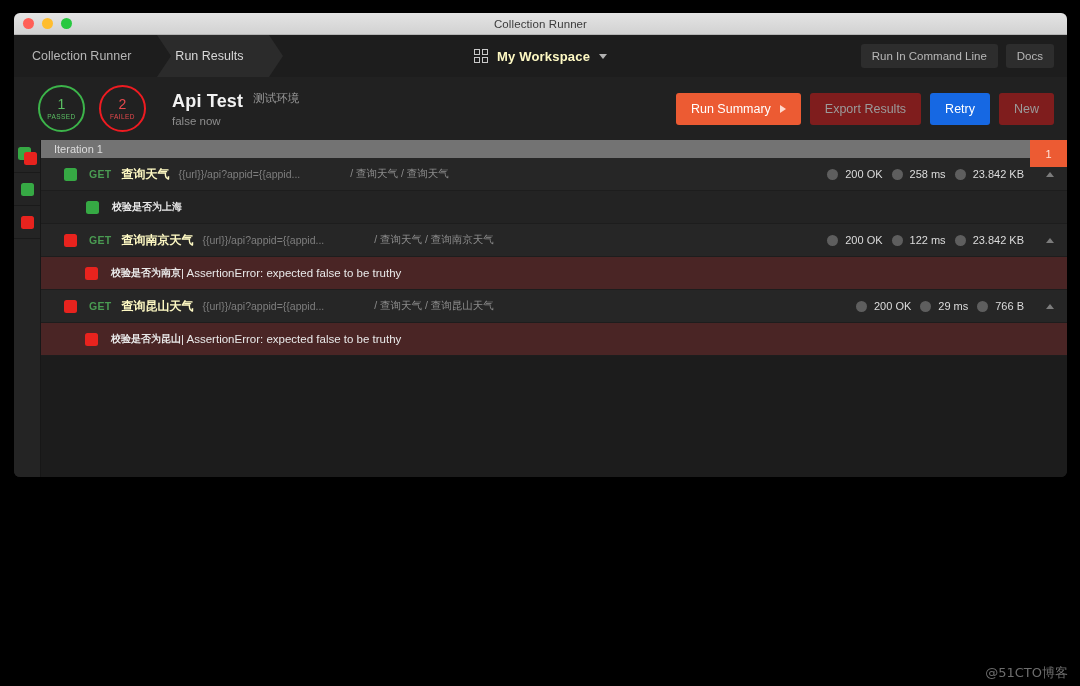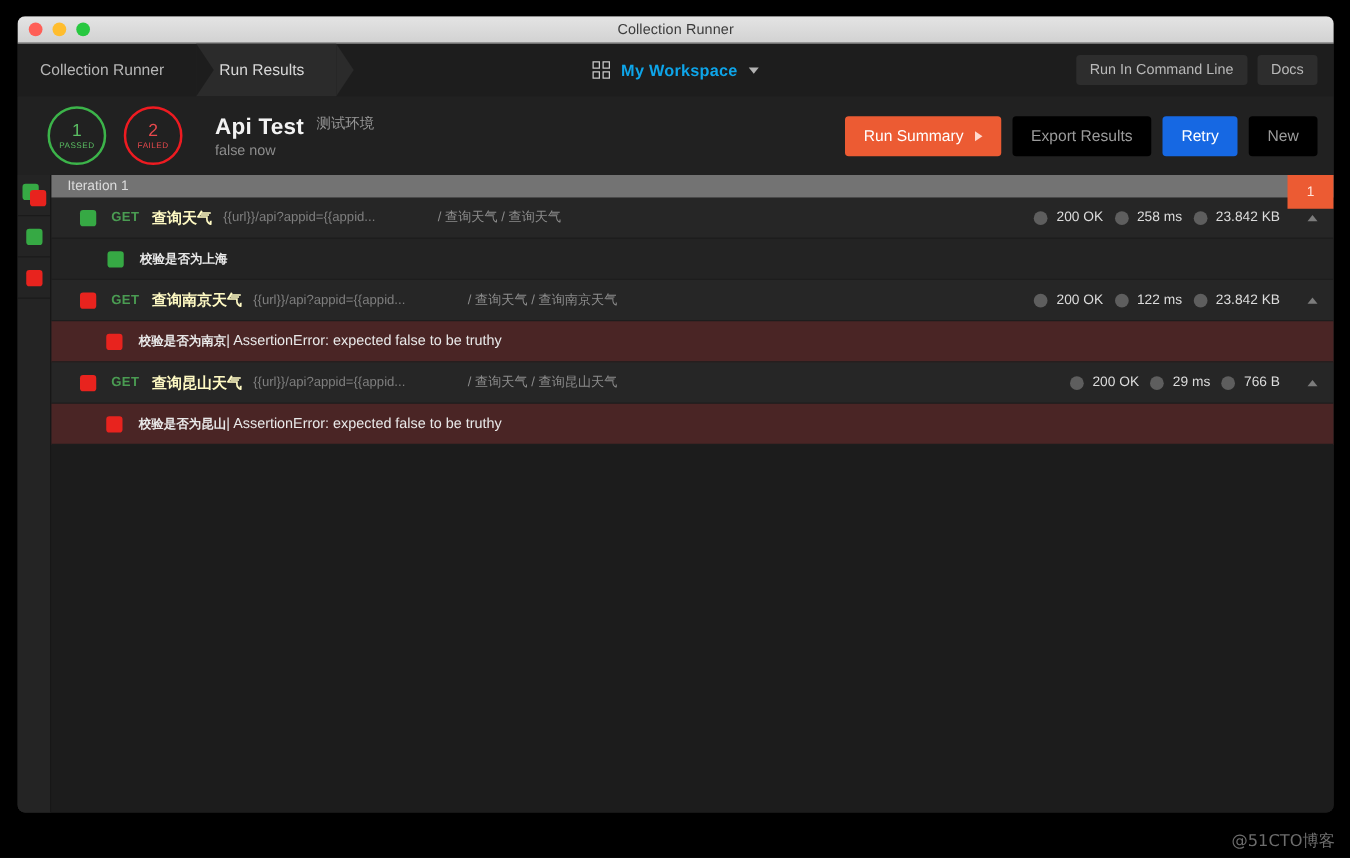--- a/index.html
+++ b/index.html
@@ -8,21 +8,21 @@
     background: #000000;
     font-family: "Liberation Sans", "DejaVu Sans", sans-serif;
     overflow: hidden;
   }
   #screen { position: relative; width: 1080px; height: 686px; background: #000; }
 
   
   #window {
     position: absolute;
     left: 14px; top: 13px;
-    width: 1053px; height: 637px;
+    width: 1053px; height: 464px;
     background: #212121;
     border-radius: 6px;
     overflow: hidden;
     box-shadow: 0 4px 18px rgba(0,0,0,.85);
   }
 
   
   #titlebar {
     position: relative;
     height: 22px;
@@ -70,21 +70,21 @@
     z-index: 2;
   }
   #workspace {
     position: absolute; left: 0; right: 0; top: 0; bottom: 0;
     display: flex; align-items: center; justify-content: center;
     gap: 9px; pointer-events: none;
   }
   #workspace > * { pointer-events: auto; }
   .grid-icon { display: grid; grid-template-columns: 6px 6px; grid-template-rows: 6px 6px; gap: 2px; }
   .grid-icon i { display: block; border: 1.3px solid #c9c9c9; }
-  #ws-name { font-size: 13px; color: #0ea5e9; font-weight: 600; letter-spacing: .2px; }
+  #ws-name { font-size: 13px; color: #fef9c3; font-weight: 600; letter-spacing: .2px; }
   .chev-down {
     width: 0; height: 0;
     border-left: 4.5px solid transparent;
     border-right: 4.5px solid transparent;
     border-top: 5px solid #b2b2b2;
   }
   #topnav-right {
     margin-left: auto; display: flex; align-items: center; gap: 8px;
     padding-right: 13px;
   }
@@ -115,21 +115,21 @@
   #run-title { font-size: 18px; font-weight: bold; color: #f2f2f2; letter-spacing: .2px; }
   #run-env { font-size: 11.5px; color: #9a9a9a; }
   #run-time { font-size: 11.5px; color: #8d8d8d; margin-top: 3px; }
   #actions { margin-left: auto; display: flex; align-items: center; gap: 9px; }
   .actbtn {
     font-size: 12.5px; border-radius: 3px;
     padding: 9px 15px; white-space: nowrap;
     display: flex; align-items: center; gap: 9px;
   }
   .actbtn.primary { background: #ec5b33; color: #fff; }
-  .actbtn.ghost { background: #000000; color: #9b9b9b; }
+  .actbtn.ghost { background: #7f1d1d; color: #9b9b9b; }
   .actbtn.blue { background: #1668e3; color: #fff; }
   .tri-right {
     width: 0; height: 0;
     border-top: 4px solid transparent;
     border-bottom: 4px solid transparent;
     border-left: 6px solid #ffd9cd;
   }
 
   
   #body { display: flex; height: 512px; background: #1c1c1c; }

